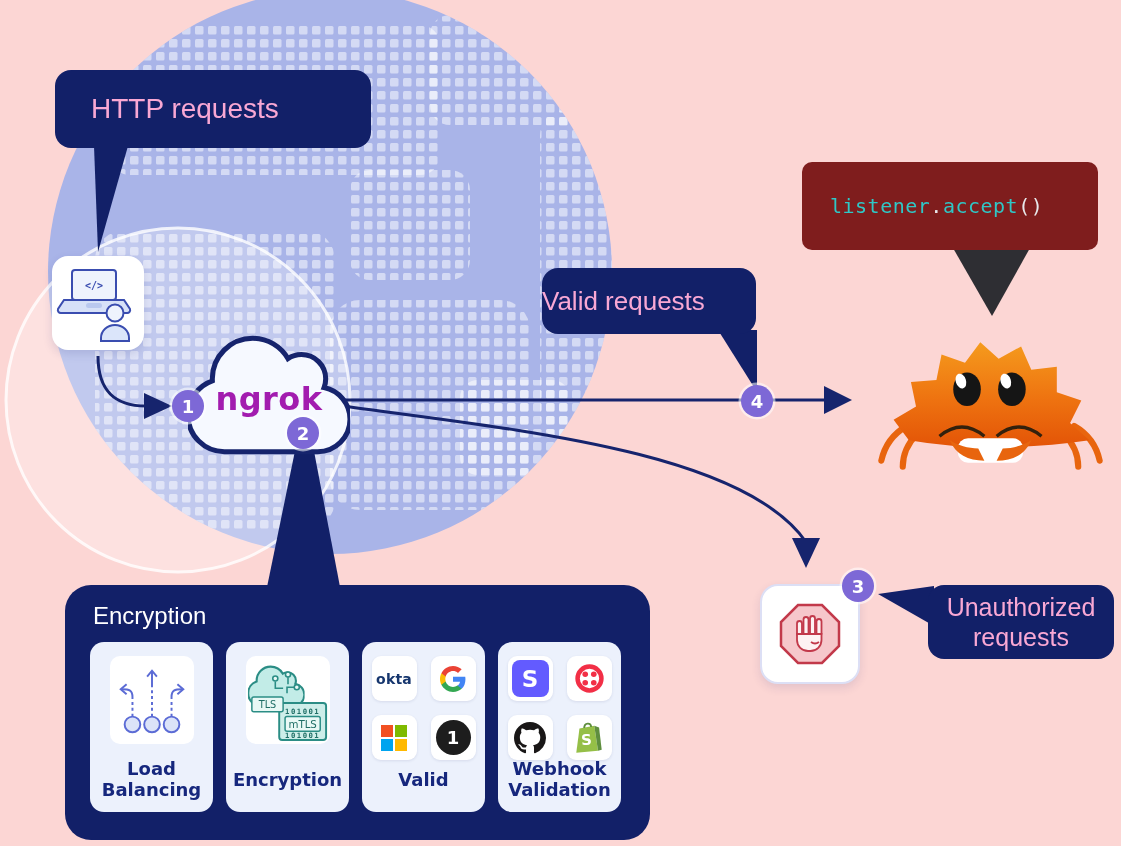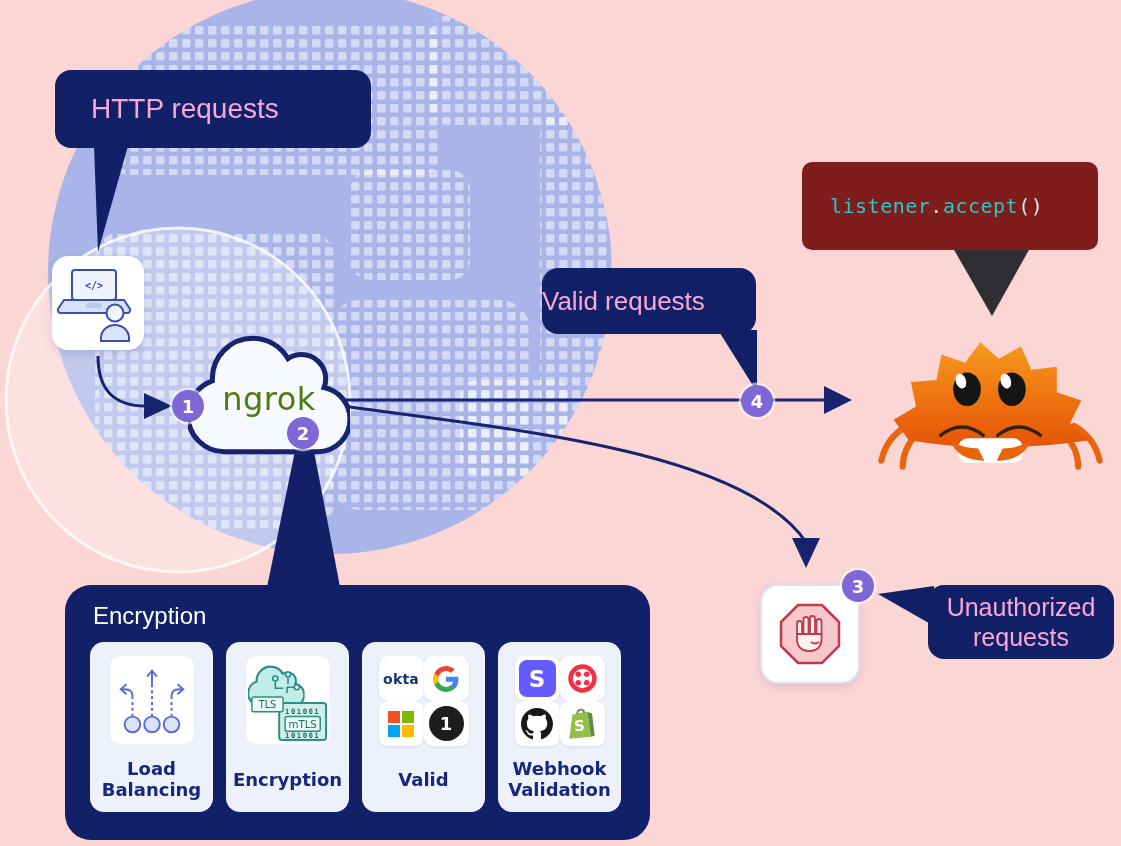--- a/index.html
+++ b/index.html
@@ -31,21 +31,21 @@
   
   .laptop-card{
     position:absolute;left:52px;top:256px;width:92px;height:94px;background:#fff;border-radius:16px;
     box-shadow:0 4px 10px rgba(40,50,120,.15);z-index:3;
   }
 
   
   .cloud-block{position:absolute;left:188px;top:330px;width:162px;height:132px;z-index:2;}
   .cloud-brand{
     position:absolute;left:0;right:0;top:52px;height:34px;line-height:34px;text-align:center;
-    font-family:"DejaVu Sans",sans-serif;font-weight:400;font-size:32px;color:#4d7c0f;letter-spacing:.5px;
+    font-family:"DejaVu Sans",sans-serif;font-weight:700;font-size:32px;color:#a21caf;letter-spacing:.5px;
   }
 
   
   .badge{
     position:absolute;width:32px;height:32px;border-radius:50%;background:#7d68d6;color:#fff;
     display:flex;align-items:center;justify-content:center;font-weight:bold;font-size:18px;
     box-shadow:0 0 0 2.5px rgba(255,255,255,.55);z-index:5;font-family:"DejaVu Sans",sans-serif;
   }
   .b1{left:172px;top:390px;}
   .b2{left:287px;top:417px;}
@@ -74,21 +74,21 @@
   .card-innerbox{
     position:absolute;left:50%;transform:translateX(-50%);top:14px;width:84px;height:88px;background:#fff;
     border-radius:10px;display:flex;align-items:center;justify-content:center;
   }
   .card-label{
     position:absolute;left:2px;right:2px;bottom:8px;height:48px;display:flex;align-items:center;justify-content:center;
     text-align:center;color:#16277d;font-family:"DejaVu Sans",sans-serif;font-weight:700;font-size:18px;line-height:1.15;
   }
   .tilegrid{
     position:absolute;left:50%;transform:translateX(-50%);top:14px;display:grid;
-    grid-template-columns:repeat(2,45px);grid-auto-rows:45px;gap:0;
+    grid-template-columns:repeat(2,45px);grid-auto-rows:45px;gap:14px;
   }
   .tile{
     width:45px;height:45px;background:#fff;border-radius:9px;display:flex;align-items:center;justify-content:center;
     box-shadow:0 1px 3px rgba(20,30,90,.10);
   }
   .okta-text{font-family:"DejaVu Sans",sans-serif;font-weight:700;font-size:14px;color:#16366e;letter-spacing:.2px;}
   .stripe-sq{width:37px;height:37px;background:#635bff;border-radius:8px;display:flex;align-items:center;justify-content:center;
              color:#fff;font-family:"DejaVu Sans",sans-serif;font-weight:700;font-size:23px;}
   .onepw{width:35px;height:35px;background:#1d1d1d;border-radius:50%;display:flex;align-items:center;justify-content:center;
          color:#fff;font-family:"DejaVu Sans",sans-serif;font-weight:700;font-size:18px;}

